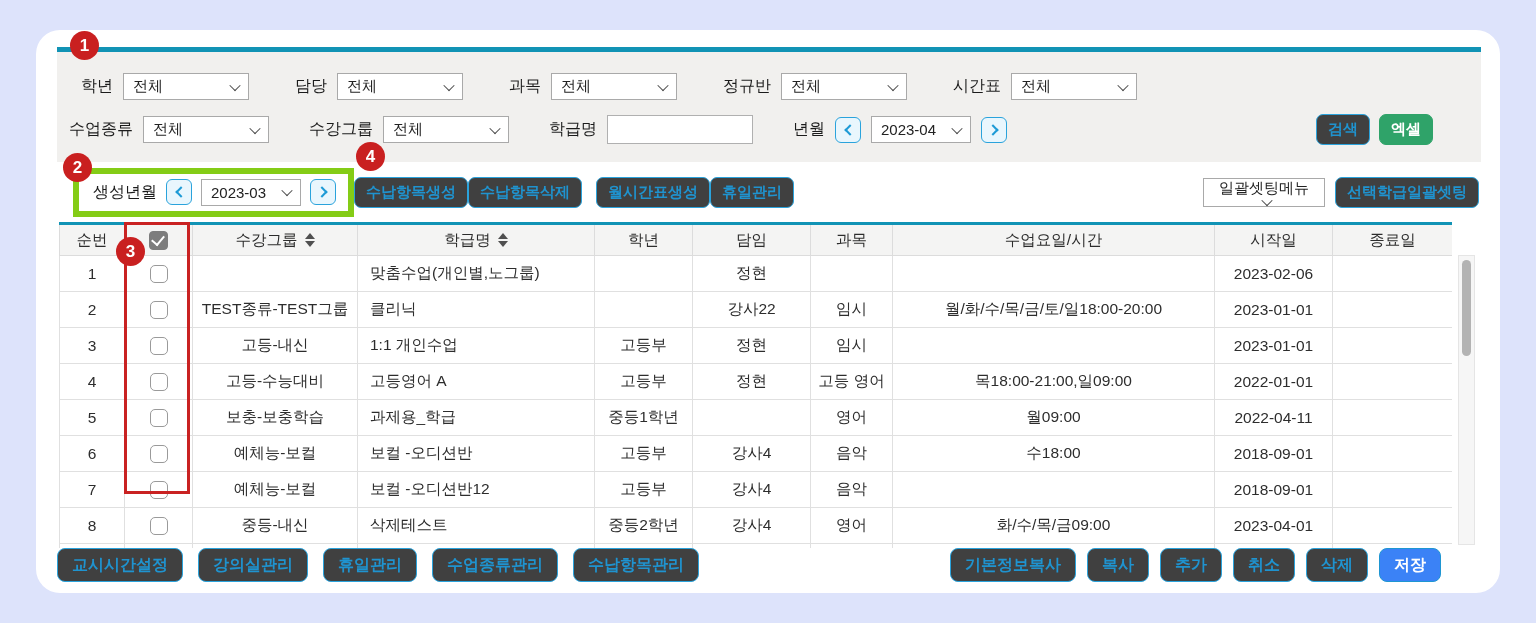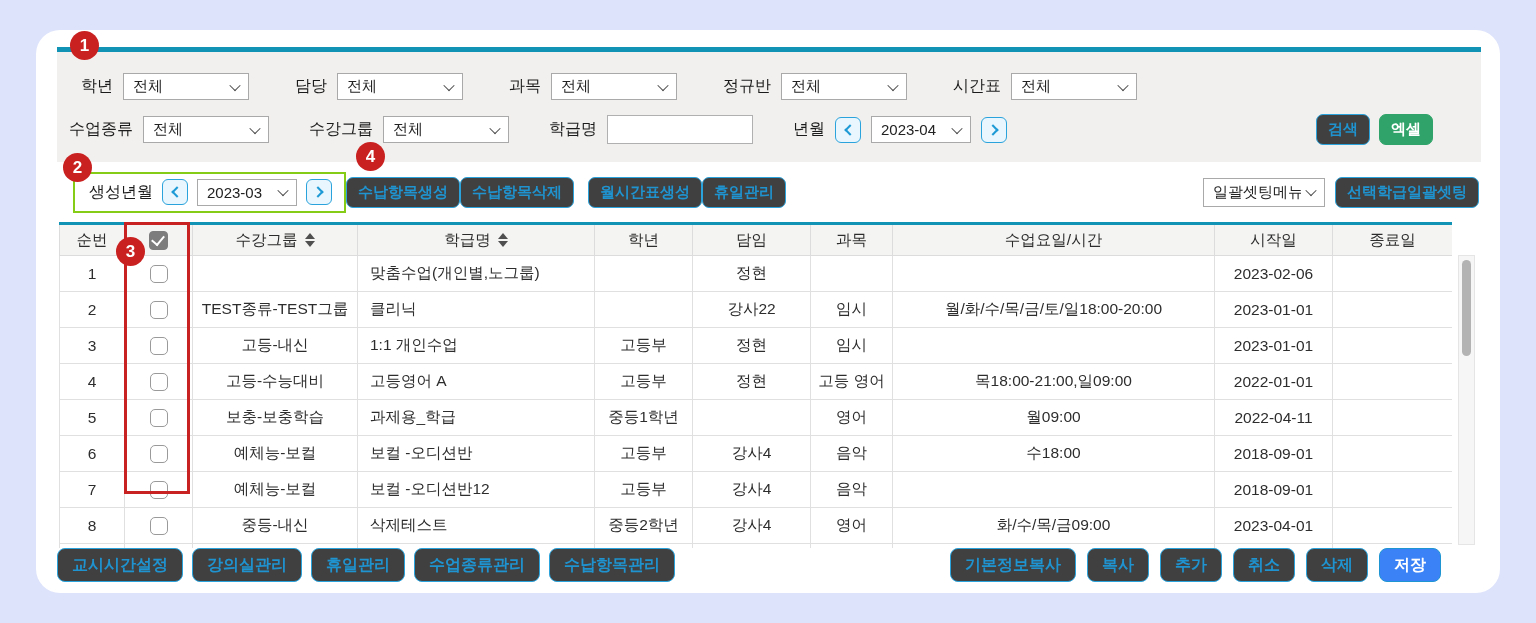--- a/index.html
+++ b/index.html
@@ -30,21 +30,21 @@
     background:#fff; border:1px solid #a9a9a9; height:27px; width:126px;
     padding:0 9px; font-size:15px; color:#222;
   }
   .select .val { overflow:hidden; white-space:nowrap; }
   .chev {
     width:8px; height:8px; flex:none;
     border-right:1.7px solid #4a4a4a; border-bottom:1.7px solid #4a4a4a;
     transform:rotate(45deg) translate(-1px,-1px); margin-left:6px;
   }
   .select.narrow { width:100px; }
-  .select.menu { width:122px; height:29px; }
+  .select.menu { width:122px; height:29px;flex-direction:column; }
 
   .txt-input {
     width:146px; height:29px; background:#fff; border:1px solid #b0b0b0; padding:0 8px; font-size:15px;
   }
 
   .nav-btn {
     width:26px; height:26px; border:1.5px solid #2aa3dc; border-radius:6px;
     background:#e9f6fd; display:inline-flex; align-items:center; justify-content:center; cursor:pointer;
   }
   .chv { width:8px; height:8px; border-left:2.6px solid #1d9ad6; border-bottom:2.6px solid #1d9ad6; }
@@ -60,21 +60,21 @@
   .btn-green { background:#2fa369; border-color:#2fa369; color:#fff; }
   .btn-save  { background:#3b82f6; border-color:#1f96d2; color:#fff; }
   .footer .btn { height:34px; padding:0 14px; font-size:16px; border-radius:8px; }
 
   .row-actions { margin-left:auto; display:flex; gap:9px; }
 
   
   .genrow { position:absolute; left:21px; top:132px; width:1424px; height:60px; display:flex; align-items:center; }
   .gen-group {
     display:flex; align-items:center; gap:9px;
-    border:2px solid #84cc16; padding:5px 12px 5px 14px; margin-left:16px;
+    border:6px solid #84cc16; padding:5px 12px 5px 14px; margin-left:16px;
   }
   .gen-label { font-size:16px; color:#1b1b1b; font-weight:500; white-space:nowrap; }
   .gen-btns { display:flex; align-items:flex-end; }
   .gen-gap { width:14px; }
   .gen-right { margin-left:auto; display:flex; gap:10px; align-items:center; margin-right:2px; }
 
   
   .table-wrap { position:absolute; left:23px; top:192px; width:1393px; height:326px; overflow:hidden; }
   table { border-collapse:collapse; table-layout:fixed; width:1393px; font-size:15.5px; }
   thead th {
@@ -96,21 +96,21 @@
   .cb-checked::after {
     content:""; position:absolute; left:4px; top:1px; width:6px; height:10px;
     border-right:2.4px solid #fff; border-bottom:2.4px solid #fff; transform:rotate(40deg);
   }
 
   
   .vscroll { position:absolute; left:1422px; top:225px; width:17px; height:290px; background:#f6f6f6; border:1px solid #e5e5e5; }
   .vthumb { position:absolute; left:3px; top:4px; width:9px; height:96px; background:#b3b3b3; border-radius:5px; }
 
   
-  .footer { position:absolute; left:21px; top:518px; width:1414px; display:flex; gap:9px; align-items:center; }
+  .footer { position:absolute; left:21px; top:518px; width:1414px; display:flex; gap:15px; align-items:center; }
   .footer-right { margin-left:auto; display:flex; gap:11px; margin-right:30px; }
 
   
   .badge {
     position:absolute; width:29px; height:29px; border-radius:50%; background:#c92020;
     color:#fff; font-size:17px; font-weight:700; display:flex; align-items:center; justify-content:center;
     z-index:30;
   }
   .b1 { left:34px; top:1px; } .b2 { left:27px; top:123px; } .b3 { left:80px; top:207px; } .b4 { left:320px; top:112px; }
   .red-overlay {

